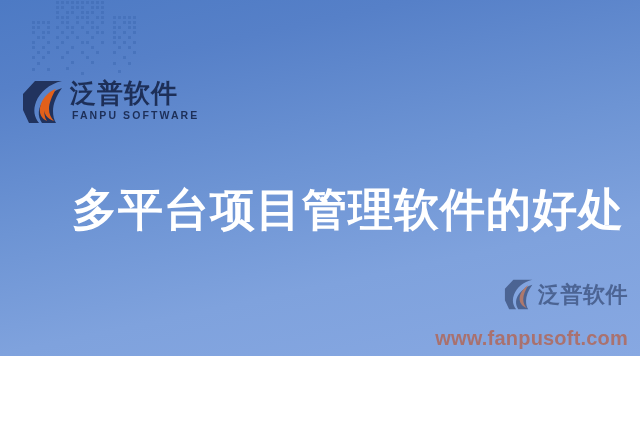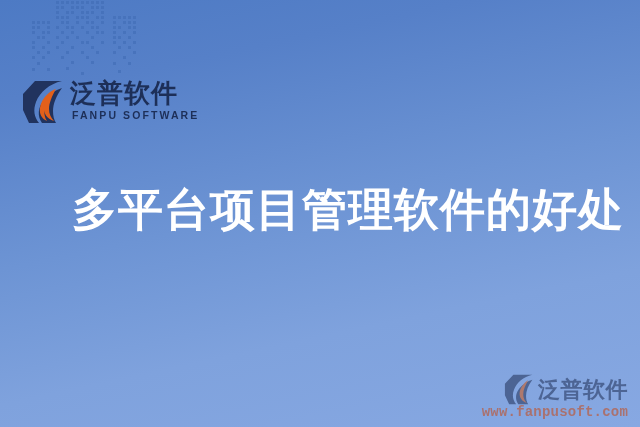--- a/index.html
+++ b/index.html
@@ -9,21 +9,21 @@
   body {
     width: 640px;
     height: 427px;
     overflow: hidden;
     font-family: "Liberation Sans", sans-serif;
   }
 
   #banner {
     position: relative;
     width: 640px;
-    height: 427px;
+    height: 356px;
     overflow: hidden;
     background: linear-gradient(168deg,
         #4d7ac4 0%,
         #5680c8 18%,
         #6d94d4 48%,
         #7fa2dd 72%,
         #87a8e2 100%);
   }
 
   
@@ -112,23 +112,23 @@
   #watermark .wm-cn {
     margin-left: 4px;
     font-family: "DejaVu Sans", "Liberation Sans", sans-serif;
     font-size: 22px;
     font-weight: bold;
     color: #2b3d66;
     letter-spacing: 0.5px;
     line-height: 1;
   }
   #watermark .wm-url {
-    margin-top: 0;
-    font-family: Liberation Mono, monospace;
-    font-size: 14px;
+    margin-top: 18px;
+    font-family: Liberation Sans, sans-serif;
+    font-size: 20px;
     font-weight: bold;
     color: #c0522a;
     letter-spacing: 0.2px;
     line-height: 1;
   }
 </style>
 </head>
 <body>
 
 <div id="banner">

